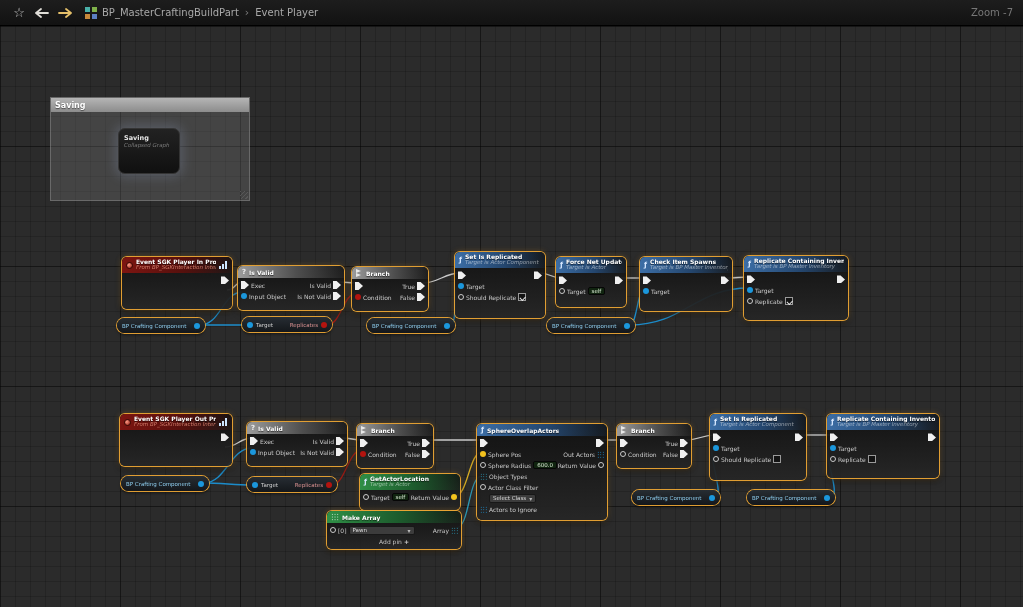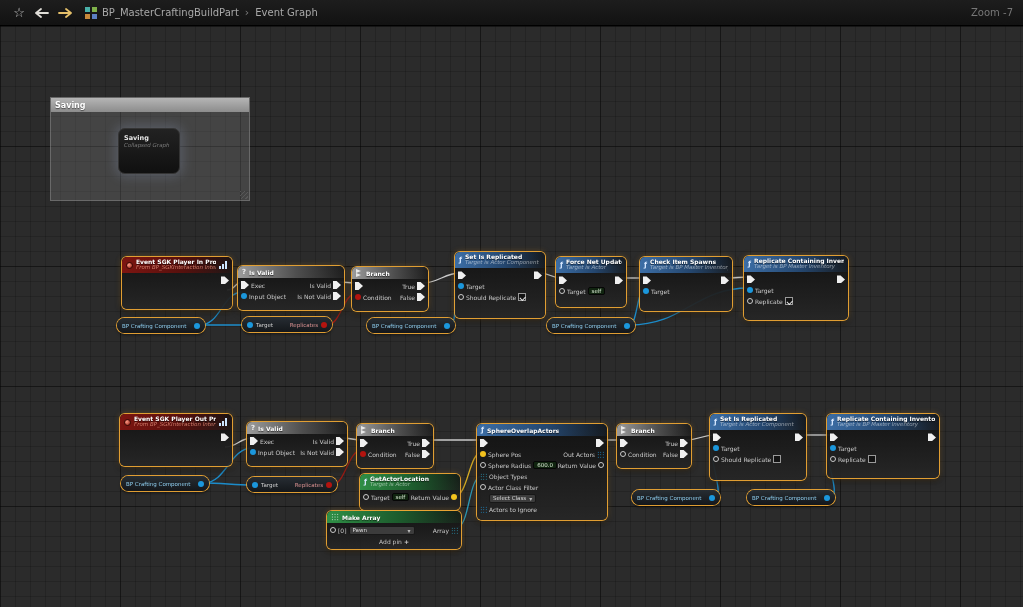--- a/index.html
+++ b/index.html
@@ -129,21 +129,21 @@
       </svg>
   </div>
   <div class="tb-btn">
     <svg width="14" height="10" viewBox="0 0 14 10">
         <path d="M8 1 L13 5 L8 9 M1 5 H13" stroke="#e5c06a" stroke-width="1.8" fill="none" stroke-linecap="round" stroke-linejoin="round"></path>
       </svg>
   </div>
   <div class="bpicon"></div>
   <span class="crumb">BP_MasterCraftingBuildPart</span>
   <span class="crumb-sep">›</span>
-  <span class="crumb">Event Graph</span>
+  <span class="crumb">Event Player</span>
   <span class="zoom">Zoom -7</span>
 </div>
 
 <div class="graph">
 
   <div class="comment">
     <div class="chdr">Saving</div>
   </div>
   <div class="collapsed">
     <div class="ct">Saving</div>

